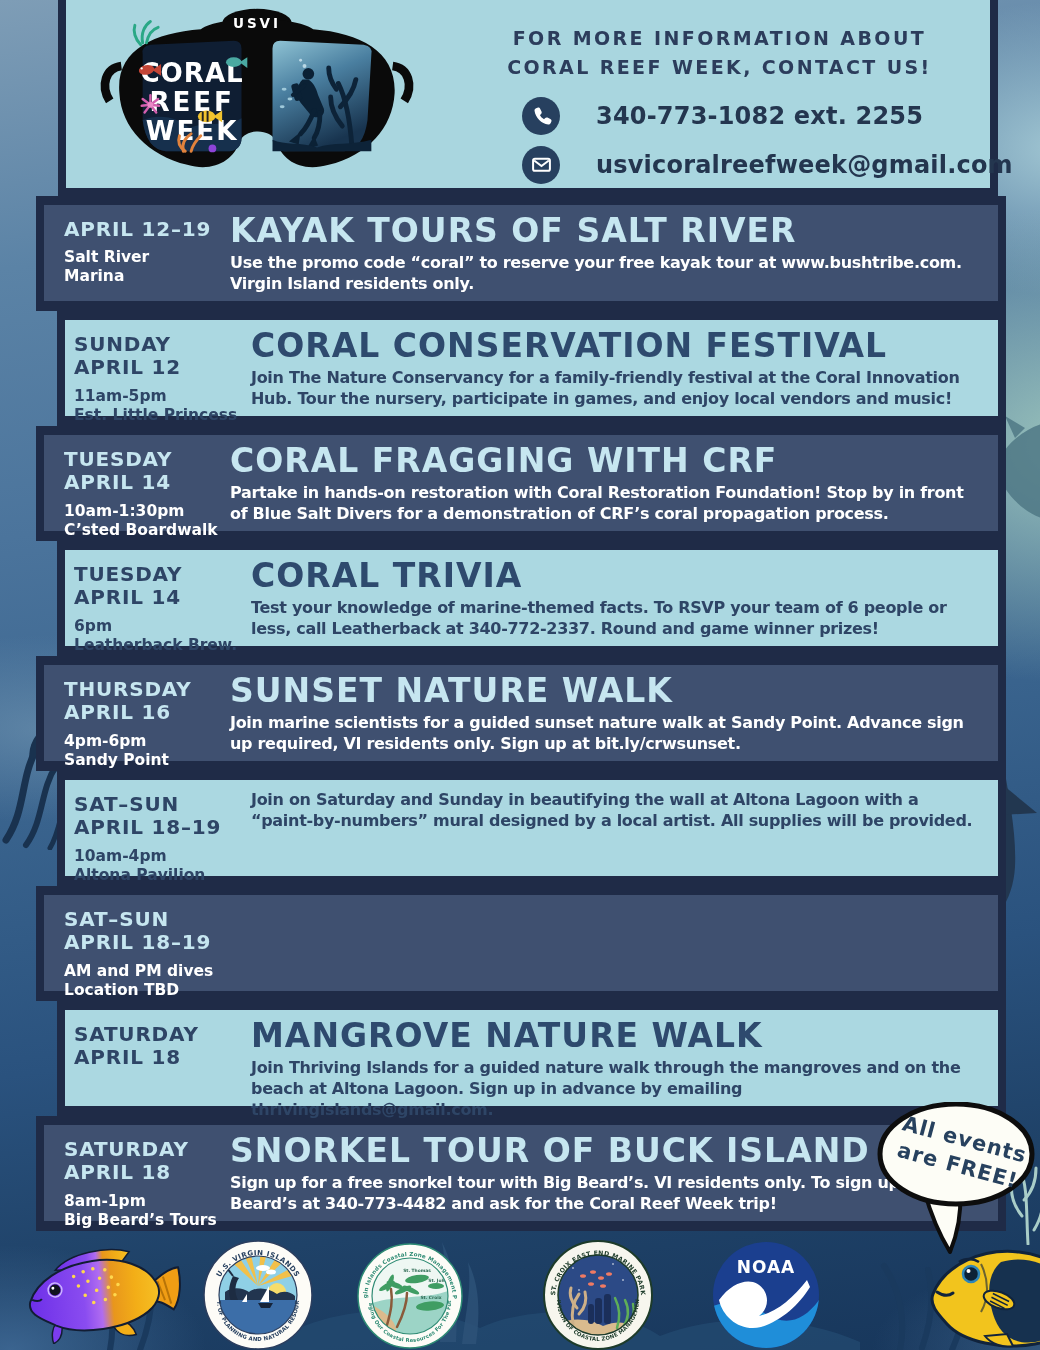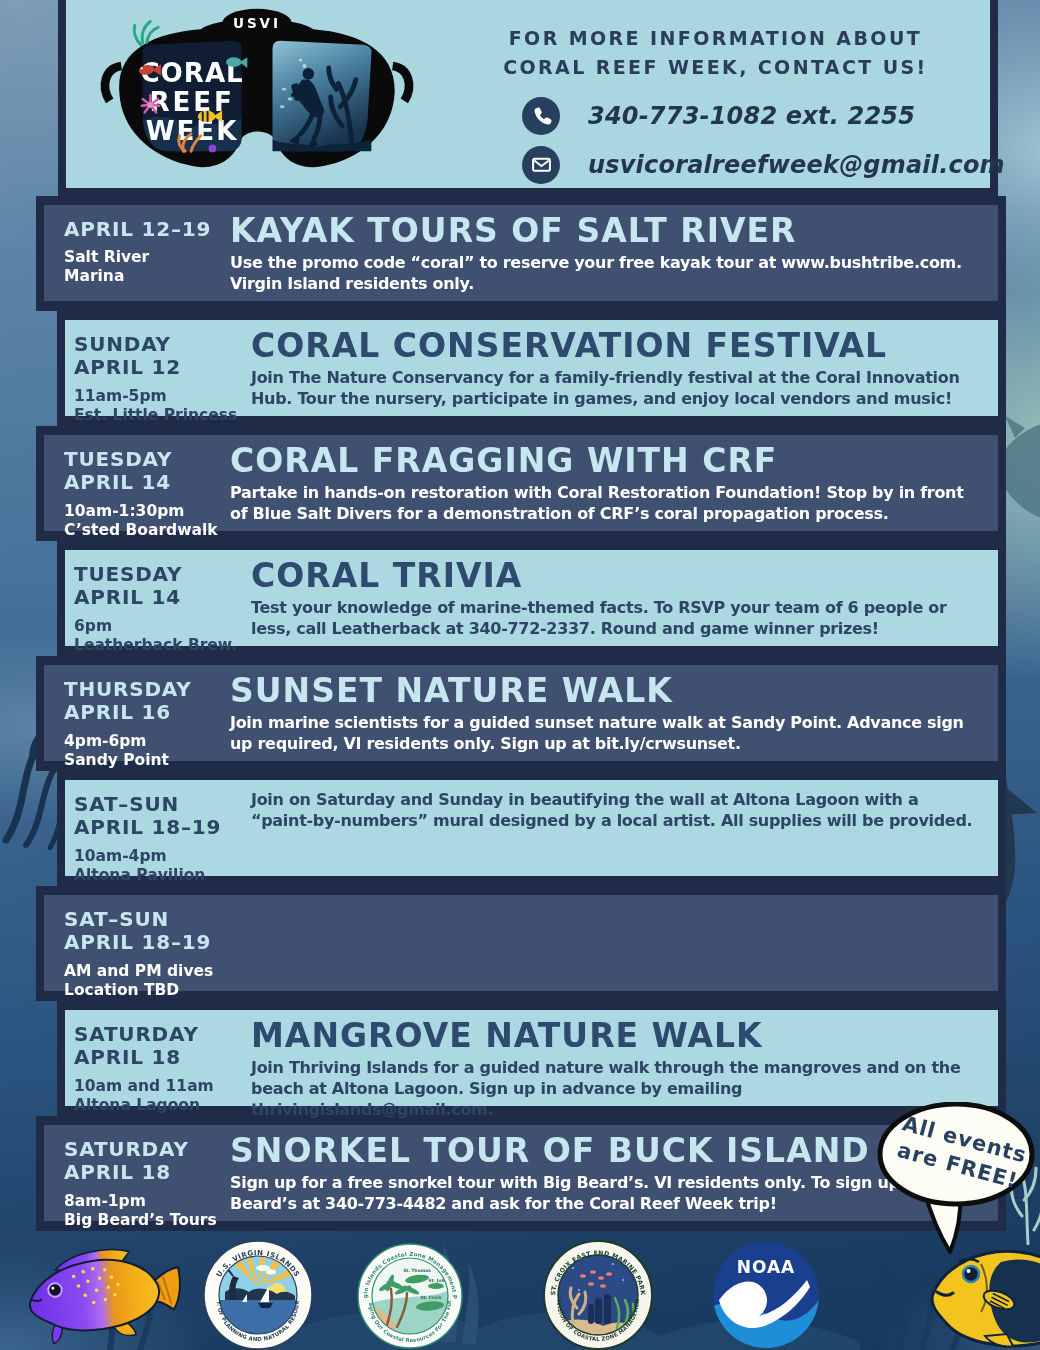--- a/index.html
+++ b/index.html
@@ -15,21 +15,21 @@
   .sil{position:absolute;pointer-events:none;}
 
   
   .header{position:absolute;left:58px;top:0;width:940px;height:196px;box-sizing:border-box;
     background:#a9d6df;border:8px solid #1f2b47;border-top:none;display:flex;z-index:2;}
   .logo-wrap{width:360px;position:relative;flex:none;}
   .logo-wrap svg{position:absolute;left:26px;top:4px;}
   .contact{flex:1;padding:24px 34px 0 0;text-align:center;}
   .contact-heading{font-size:19px;font-weight:800;letter-spacing:2.4px;color:#2c3d5c;line-height:1.55;}
   .contact-rows{margin-top:14px;display:flex;flex-direction:column;gap:11px;align-items:flex-start;padding-left:96px;}
-  .contact-row{display:flex;align-items:center;gap:28px;font-style:italic;}
+  .contact-row{display:flex;align-items:center;gap:36px;}
   .cicon{width:38px;height:38px;border-radius:50%;background:#27405f;flex:none;display:flex;align-items:center;justify-content:center;}
   .ctext{font-size:24px;font-weight:700;color:#24364f;letter-spacing:.2px;}
 
   
   .rows{position:absolute;left:36px;top:196px;width:970px;z-index:2;}
   .event-row{box-sizing:border-box;height:115px;border:8px solid #1f2b47;border-top-width:9px;border-bottom-width:10px;display:flex;}
   .event-row.dark{background:#3f5070;}
   .event-row.light{background:#abd8e1;margin-left:21px;}
   .date-col{width:178px;flex:none;padding:13px 0 0 20px;box-sizing:border-box;}
   .light .date-col{padding-left:9px;}
@@ -326,24 +326,20 @@
             <div class="ml">AM and PM dives</div>
             <div class="ml">Location TBD</div>
           </div>
       </div>
     </section>
       <section class="event-row light">
       <div class="date-col">
         <div class="date-lines">
             <div class="dl">SATURDAY</div>
             <div class="dl">APRIL 18</div>
-          </div>
-        <div class="meta-lines">
-            <div class="ml">10am and 11am</div>
-            <div class="ml">Altona Lagoon</div>
           </div>
       </div>
       <div class="body-col">
         <h2 class="event-title">MANGROVE NATURE WALK</h2>
         <p class="event-desc">Join Thriving Islands for a guided nature walk through the mangroves and on the beach at Altona Lagoon. Sign up in advance by emailing thrivingislands@gmail.com.</p>
       </div>
     </section>
       <section class="event-row dark">
       <div class="date-col">
         <div class="date-lines">

